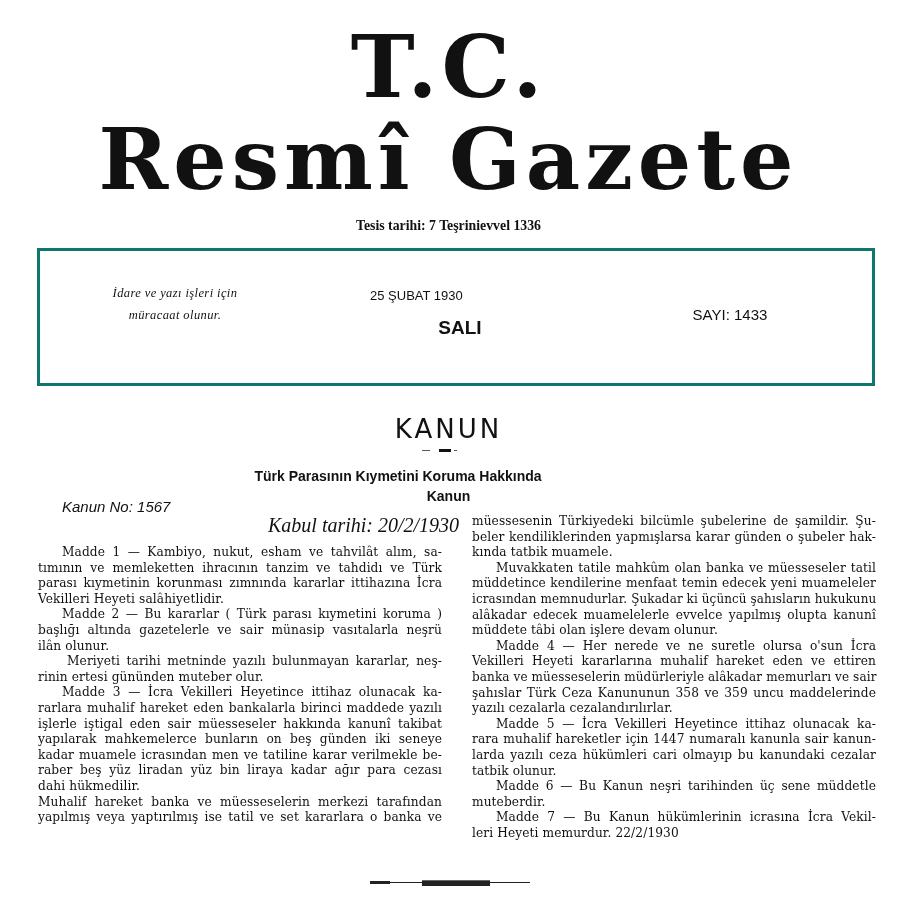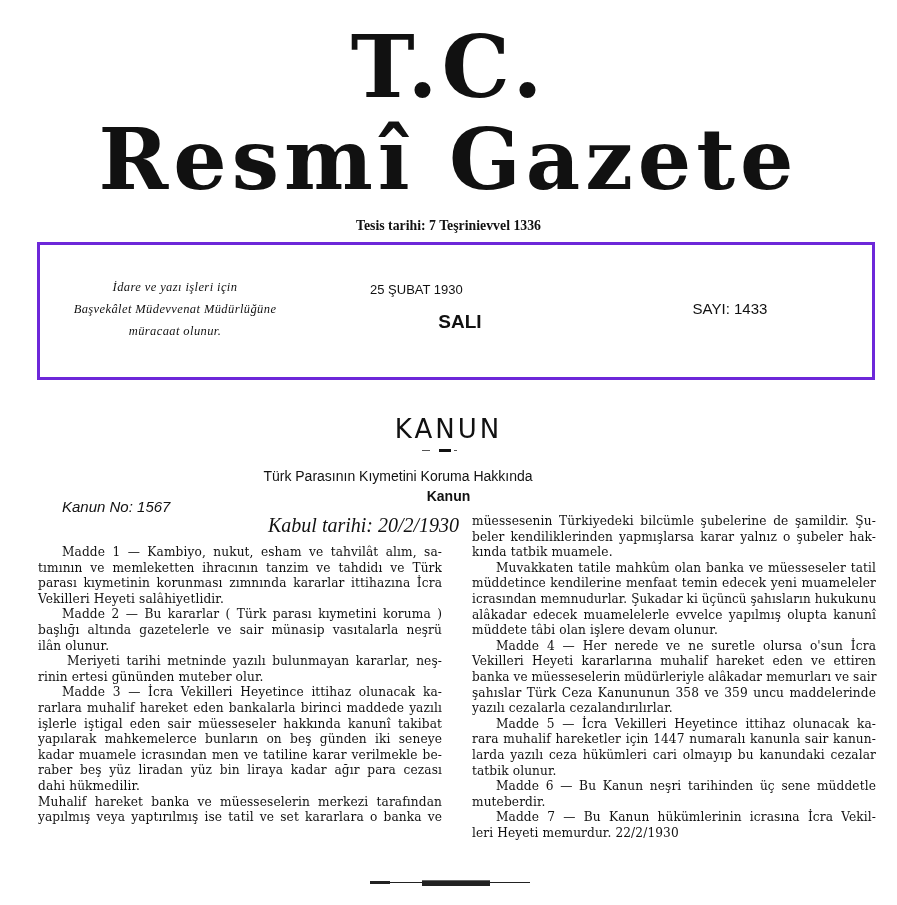--- a/index.html
+++ b/index.html
@@ -23,22 +23,22 @@
     letter-spacing: 5px;
   }
   .founded {
     position: absolute; left: 0; width: 897px; top: 216px;
     text-align: center;
     font-family: "Liberation Serif", serif;
     font-weight: bold; font-size: 15px; line-height: 18px;
     transform: scaleX(0.92);
   }
   .info-box {
-    position: absolute; left: 37px; top: 242px; width: 832px; height: 132px;
-    border: 3px solid #6d28d9; box-sizing: content-box; text-decoration: underline;
+    position: absolute; left: 37px; top: 248px; width: 832px; height: 132px;
+    border: 3px solid #0f766e; box-sizing: content-box; text-decoration: underline;
   }
   .info-left {
     position: absolute; left: 10px; width: 250px; top: 31px;
     text-align: center;
     font-family: "Liberation Serif", serif;
     font-style: italic; font-size: 12.5px; line-height: 22px;
     letter-spacing: 0.4px;
   }
   .info-date {
     position: absolute; left: 330px; width: 180px; top: 37px;
@@ -66,21 +66,21 @@
   .title-ornament {
     position: absolute; left: 422px; top: 449px; width: 50px; height: 4px;
   }
   .title-ornament .dash1 { position: absolute; left: 0; top: 1px; width: 8px; height: 1px; background:#555; }
   .title-ornament .dash2 { position: absolute; left: 17px; top: 0; width: 12px; height: 3px; background:#111; }
   .title-ornament .dash3 { position: absolute; left: 32px; top: 1px; width: 3px; height: 1px; background:#555; }
   .law-title {
     position: absolute; left: 0; width: 796px; top: 466px;
     text-align: center;
     font-family: "Liberation Sans", sans-serif;
-    font-weight: normal; font-size: 14px; line-height: 20px;
+    font-weight: bold; font-size: 14px; line-height: 20px;
   }
   .law-subtitle {
     position: absolute; left: 0; width: 897px; top: 486px;
     text-align: center;
     font-family: "Liberation Sans", sans-serif;
     font-weight: bold; font-size: 14px; line-height: 20px;
   }
   .meta-no {
     position: absolute; left: 62px; top: 498px;
     font-family: Liberation Sans, sans-serif;
@@ -118,21 +118,20 @@
 
 <div>
 
   <div class="masthead-tc">T.C.</div>
   <div class="masthead-title">Resmî Gazete</div>
   <div class="founded">Tesis tarihi: 7 Teşrinievvel 1336</div>
 
   <div class="info-box">
     <div class="info-left">
       <div>İdare ve yazı işleri için</div>
-      <div>Başvekâlet Müdevvenat Müdürlüğüne</div>
       <div>müracaat olunur.</div>
     </div>
     <div class="info-date">25 ŞUBAT 1930</div>
     <div class="info-day">SALI</div>
     <div class="info-issue">SAYI: 1433</div>
   </div>
 
   <div class="section-title">KANUN</div>
   <div class="title-ornament">
     <span class="dash1"></span>
@@ -160,21 +159,21 @@
       <span class="line">işlerle iştigal eden sair müesseseler hakkında kanunî takibat</span>
       <span class="line">yapılarak mahkemelerce bunların on beş günden iki seneye</span>
       <span class="line">kadar muamele icrasından men ve tatiline karar verilmekle be-</span>
       <span class="line">raber beş yüz liradan yüz bin liraya kadar ağır para cezası</span>
       <span class="line last">dahi hükmedilir.</span>
       <span class="line">Muhalif hareket banka ve müesseselerin merkezi tarafından</span>
       <span class="line">yapılmış veya yaptırılmış ise tatil ve set kararlara o banka ve</span>
     </div>
   <div class="column col-right" id="col-right">
       <span class="line">müessesenin Türkiyedeki bilcümle şubelerine de şamildir. Şu-</span>
-      <span class="line">beler kendiliklerinden yapmışlarsa karar yalnız o şubeler hak-</span>
+      <span class="line">beler kendiliklerinden yapmışlarsa karar günden o şubeler hak-</span>
       <span class="line last">kında tatbik muamele.</span>
       <span class="line indent">Muvakkaten tatile mahkûm olan banka ve müesseseler tatil</span>
       <span class="line">müddetince kendilerine menfaat temin edecek yeni muameleler</span>
       <span class="line" style="display: block; transform-origin: left top; transform: scaleX(0.983); width: 411px;">icrasından memnudurlar. Şukadar ki üçüncü şahısların hukukunu</span>
       <span class="line">alâkadar edecek muamelelerle evvelce yapılmış olupta kanunî</span>
       <span class="line last">müddete tâbi olan işlere devam olunur.</span>
       <span class="line indent">Madde 4 — Her nerede ve ne suretle olursa o'sun İcra</span>
       <span class="line">Vekilleri Heyeti kararlarına muhalif hareket eden ve ettiren</span>
       <span class="line" style="display: block; transform-origin: left top; transform: scaleX(0.988); width: 409px;">banka ve müesseselerin müdürleriyle alâkadar memurları ve sair</span>
       <span class="line">şahıslar Türk Ceza Kanununun 358 ve 359 uncu maddelerinde</span>

